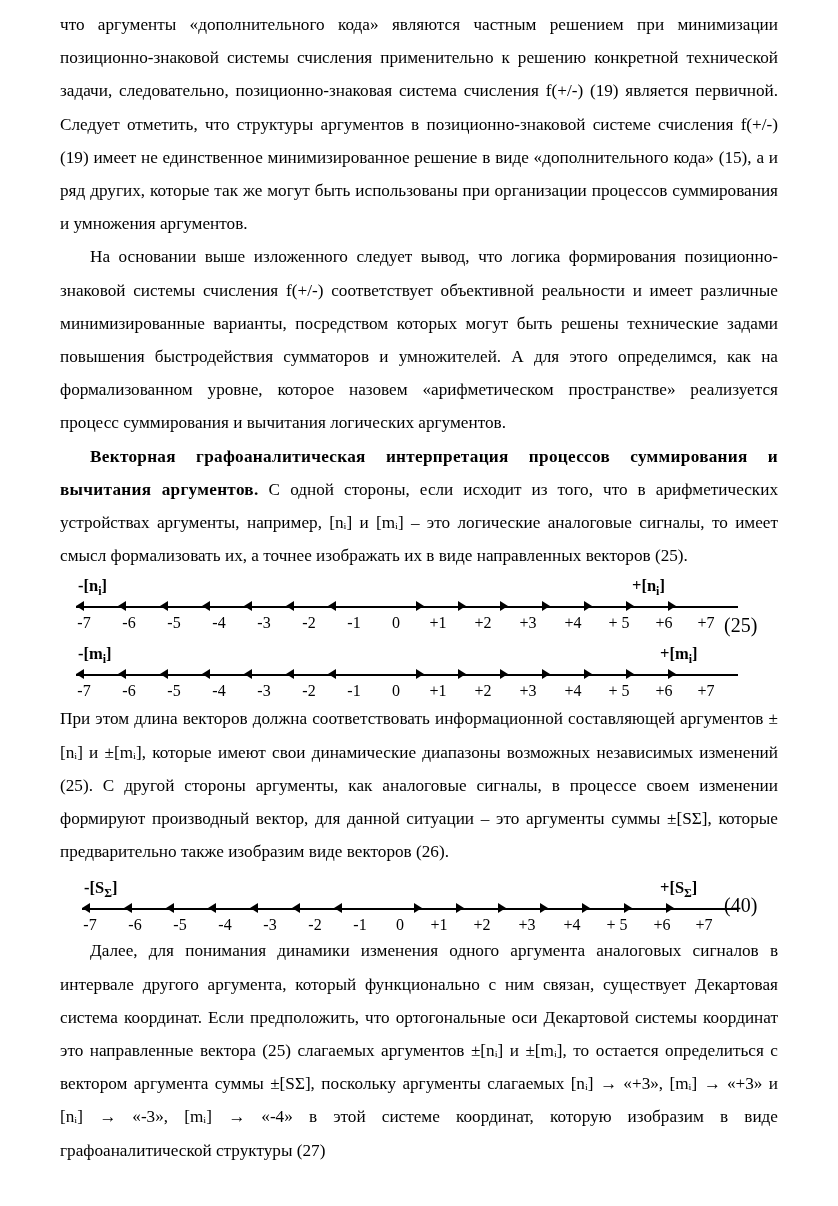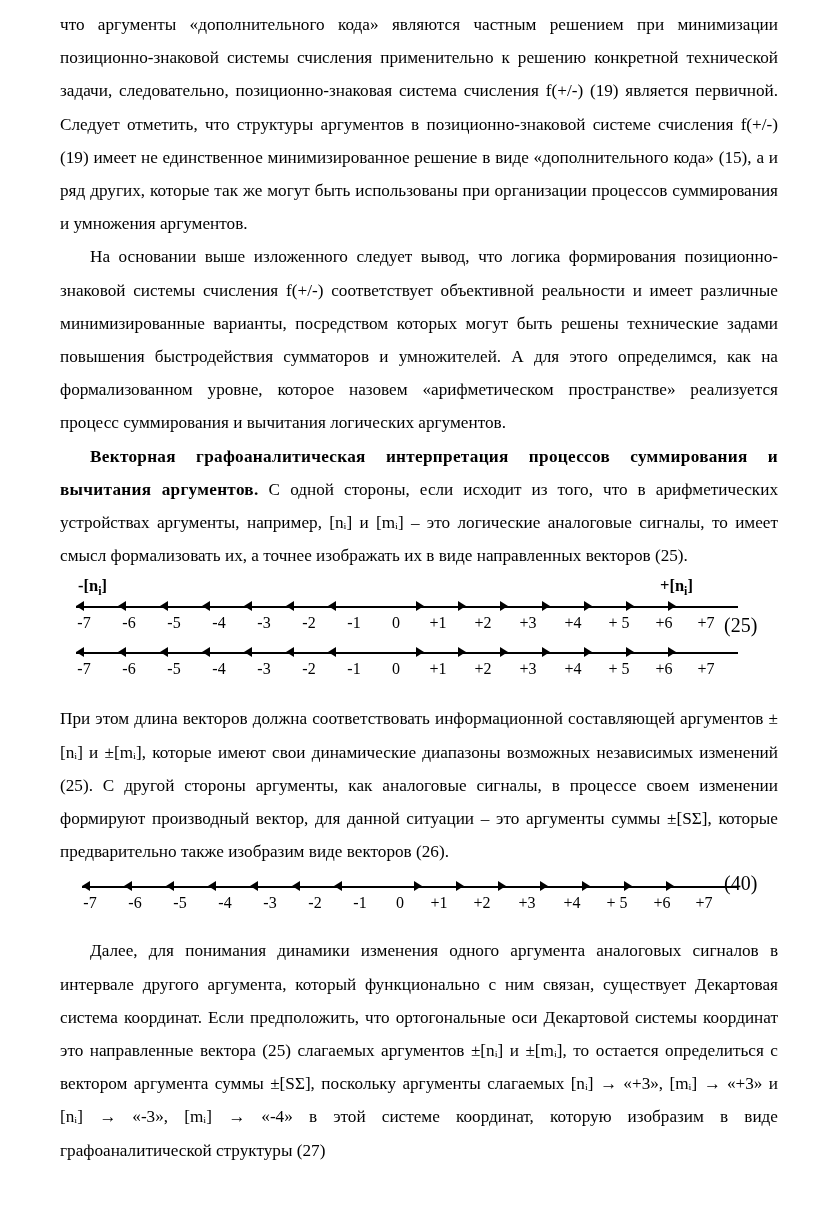--- a/index.html
+++ b/index.html
@@ -121,21 +121,21 @@
 
     <p class="para"><span>что аргументы «дополнительного кода» являются частным решением при  минимизации позиционно-знаковой системы счисления применительно к решению конкретной технической задачи, следовательно, позиционно-знаковая система   счисления f(+/-) (19) является первичной.  Следует отметить, что структуры  аргументов в позиционно-знаковой системе счисления  f(+/-)  (19)     имеет не  единственное минимизированное  решение  в  виде «дополнительного кода» (15), а и ряд других, которые так же могут быть использованы при организации процессов суммирования и умножения аргументов.</span></p>
 
     <p class="para indent"><span>На основании выше изложенного следует вывод, что логика формирования позиционно-знаковой системы счисления f(+/-) соответствует объективной реальности и имеет различные минимизированные варианты, посредством которых могут быть решены технические задами повышения быстродействия сумматоров и умножителей.  А для этого определимся, как на формализованном уровне, которое назовем «арифметическом пространстве» реализуется процесс суммирования и вычитания логических  аргументов.</span></p>
 
     <p class="para indent"><span class="bold spaced">Векторная   графоаналитическая   интерпретация   процессов   суммирования   и вычитания аргументов.</span><span> С одной стороны, если исходит из того, что   в арифметических устройствах аргументы, например, [nᵢ] и [mᵢ] – это логические аналоговые сигналы, то имеет смысл  формализовать их, а точнее изображать  их  в виде    направленных векторов (25).</span></p>
 
     <div class="vecblock">
       <div class="veclabels">
         <span class="lft"><span>-[n</span><sub>i</sub><span>]</span></span>
-        <span class="rgt" style="left:600px;text-align:center;"><span>+[n</span><sub>i</sub><span>]</span></span>
+        <span class="rgt" style="left:572px;text-align:center;"><span>+[n</span><sub>i</sub><span>]</span></span>
       </div>
       <div class="axis">
         <div class="line"></div>
         <div class="arrow left" style="left:0px;"></div>
         <div class="arrow left" style="left:42px;"></div>
         <div class="arrow left" style="left:84px;"></div>
         <div class="arrow left" style="left:126px;"></div>
         <div class="arrow left" style="left:168px;"></div>
         <div class="arrow left" style="left:210px;"></div>
         <div class="arrow left" style="left:252px;"></div>
@@ -161,20 +161,24 @@
         <span style="left:452px;">+3</span>
         <span style="left:497px;">+4</span>
         <span style="left:543px;">+ 5</span>
         <span style="left:588px;">+6</span>
         <span style="left:630px;">+7</span>
         <span class="eqnum" style="right:-36px; top:0;">(25)</span>
       </div>
     </div>
 
     <div class="vecblock small">
+      <div class="veclabels">
+        <span class="lft"><span>-[m</span><sub>i</sub><span>]</span></span>
+        <span class="rgt" style="left:600px;"><span>+[m</span><sub>i</sub><span>]</span></span>
+      </div>
       <div class="axis">
         <div class="line"></div>
         <div class="arrow left" style="left:0px;"></div>
         <div class="arrow left" style="left:42px;"></div>
         <div class="arrow left" style="left:84px;"></div>
         <div class="arrow left" style="left:126px;"></div>
         <div class="arrow left" style="left:168px;"></div>
         <div class="arrow left" style="left:210px;"></div>
         <div class="arrow left" style="left:252px;"></div>
         <div class="arrow right" style="left:340px;"></div>
@@ -200,20 +204,24 @@
         <span style="left:497px;">+4</span>
         <span style="left:543px;">+ 5</span>
         <span style="left:588px;">+6</span>
         <span style="left:630px;">+7</span>
       </div>
     </div>
 
     <p class="para"><span>При  этом    длина векторов должна соответствовать информационной составляющей аргументов ±[nᵢ] и ±[mᵢ], которые     имеют свои динамические  диапазоны возможных независимых изменений (25). С другой стороны  аргументы, как аналоговые сигналы, в процессе своем изменении формируют производный вектор, для данной  ситуации – это аргументы суммы ±[SΣ], которые предварительно также изобразим  виде векторов (26).</span></p>
 
     <div class="vecblock" style="margin-top:10px;">
+      <div class="veclabels">
+        <span class="lft" style="left:24px;"><span>-[S</span><sub>Σ</sub><span>]</span></span>
+        <span class="rgt" style="left:600px;"><span>+[S</span><sub>Σ</sub><span>]</span></span>
+      </div>
       <div class="axis" style="margin-left:22px;">
         <div class="line"></div>
         <div class="arrow left" style="left:0px;"></div>
         <div class="arrow left" style="left:42px;"></div>
         <div class="arrow left" style="left:84px;"></div>
         <div class="arrow left" style="left:126px;"></div>
         <div class="arrow left" style="left:168px;"></div>
         <div class="arrow left" style="left:210px;"></div>
         <div class="arrow left" style="left:252px;"></div>
         <div class="arrow right" style="left:332px;"></div>

